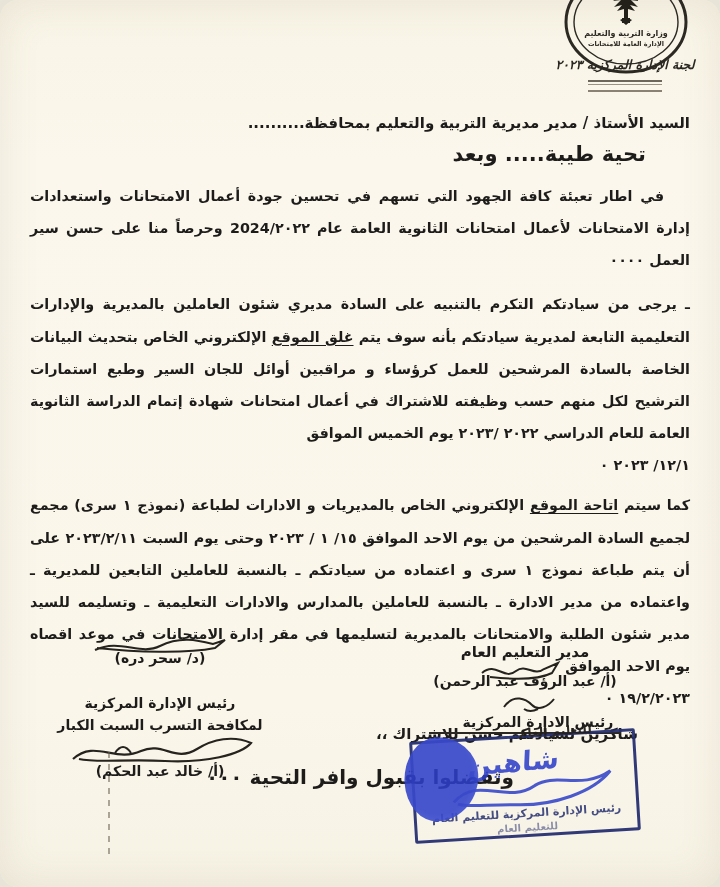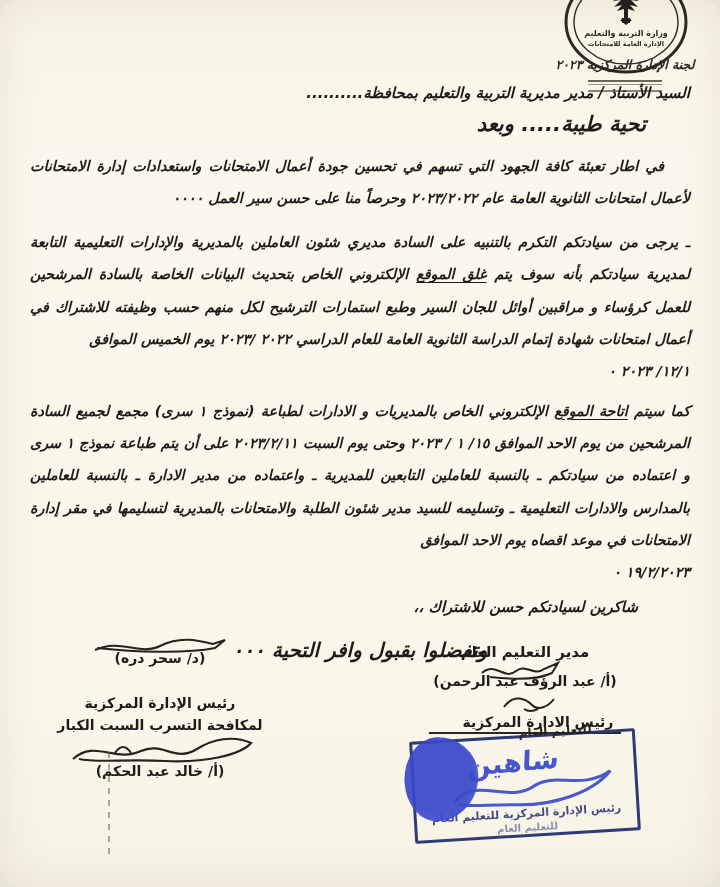--- a/index.html
+++ b/index.html
@@ -23,21 +23,21 @@
     text-align:center;font-size:12.5px;font-weight:700;color:#2a2722;
     letter-spacing:0;
     font-style:italic;
   }
   .seal-smudge{
     position:absolute;top:80px;right:58px;width:74px;height:8px;
     border-top:2px solid #6d665a;border-bottom:2px solid #8a8274;
   }
   .seal-smudge::after{content:"";display:block;height:1px;margin-top:2px;background:#9a9284;}
   
-  .content{position:absolute;top:84px;right:30px;left:30px;font-style:italic;}
+  .content{position:absolute;top:114px;right:30px;left:30px;}
   .salute-to{font-size:15px;font-weight:700;margin:0 0 10px 0;}
   .salute-greet{font-size:21px;font-weight:700;margin:0 0 14px 0;padding-right:44px;}
   p.body-par{
     margin:0 0 6px 0;
     font-size:14.3px;font-weight:700;line-height:2.25;
     text-align:justify;text-align-last:right;
   }
   p.par1{text-indent:26px;margin-bottom:4px;}
   p.par2{margin-bottom:8px;margin-top:12px;}
   .ul{text-decoration:underline;text-underline-offset:3px;}
@@ -115,21 +115,21 @@
       <text x="66" y="66" text-anchor="middle" font-size="6.5" font-weight="bold" fill="#2c2923">الإدارة العامة للامتحانات</text>
     </svg>
   </div>
   <div class="seal-caption">لجنة الإدارة المركزية ٢٠٢٣</div>
   <div class="seal-smudge"></div>
 
   <div class="content">
     <p class="salute-to">السيد الأستاذ / مدير مديرية التربية والتعليم بمحافظة..........</p>
     <p class="salute-greet">تحية طيبة..... وبعد</p>
 
-    <p class="body-par par1">في اطار تعبئة كافة الجهود التي تسهم في تحسين جودة أعمال الامتحانات واستعدادات إدارة الامتحانات لأعمال امتحانات الثانوية العامة عام ٢٠٢٣/٢٠٢٢ وحرصاً منا على حسن سير العمل ٠٠٠٠</p>
+    <p class="body-par par1">في اطار تعبئة كافة الجهود التي تسهم في تحسين جودة أعمال الامتحانات واستعدادات إدارة الامتحانات لأعمال امتحانات الثانوية العامة عام 2024/٢٠٢٢ وحرصاً منا على حسن سير العمل ٠٠٠٠</p>
 
     <p class="body-par par2"><span>ـ يرجى من سيادتكم التكرم بالتنبيه على السادة مديري شئون العاملين بالمديرية والإدارات التعليمية التابعة لمديرية سيادتكم بأنه سوف يتم </span><span class="ul">غلق الموقع</span><span> الإلكتروني الخاص بتحديث البيانات الخاصة بالسادة المرشحين للعمل كرؤساء و مراقبين أوائل للجان السير وطبع استمارات الترشيح لكل منهم حسب وظيفته للاشتراك في أعمال امتحانات شهادة إتمام الدراسة الثانوية العامة للعام الدراسي ٢٠٢٢ /٢٠٢٣ يوم الخميس الموافق</span><span class="date-line p2d">١٢/١/ ٢٠٢٣ ٠</span></p>
 
     <p class="body-par par3"><span>كما سيتم </span><span class="ul">اتاحة الموقع</span><span> الإلكتروني الخاص بالمديريات و الادارات لطباعة (نموذج ١ سرى) مجمع لجميع السادة المرشحين من يوم الاحد الموافق ١٥/ ١ / ٢٠٢٣ وحتى يوم السبت ٢٠٢٣/٢/١١ على أن يتم طباعة نموذج ١ سرى و اعتماده من سيادتكم ـ بالنسبة للعاملين التابعين للمديرية ـ واعتماده من مدير الادارة ـ بالنسبة للعاملين بالمدارس والادارات التعليمية ـ وتسليمه للسيد مدير شئون الطلبة والامتحانات بالمديرية لتسليمها في مقر إدارة الامتحانات في موعد اقصاه يوم الاحد الموافق</span><span class="date-line p3d">١٩/٢/٢٠٢٣ ٠</span></p>
 
     <p class="thanks">شاكرين لسيادتكم حسن للاشتراك ،،</p>
     <p class="closing">وتفضلوا بقبول وافر التحية ٠٠٠</p>
   </div>
 
   <div class="sig-col sig-right">

